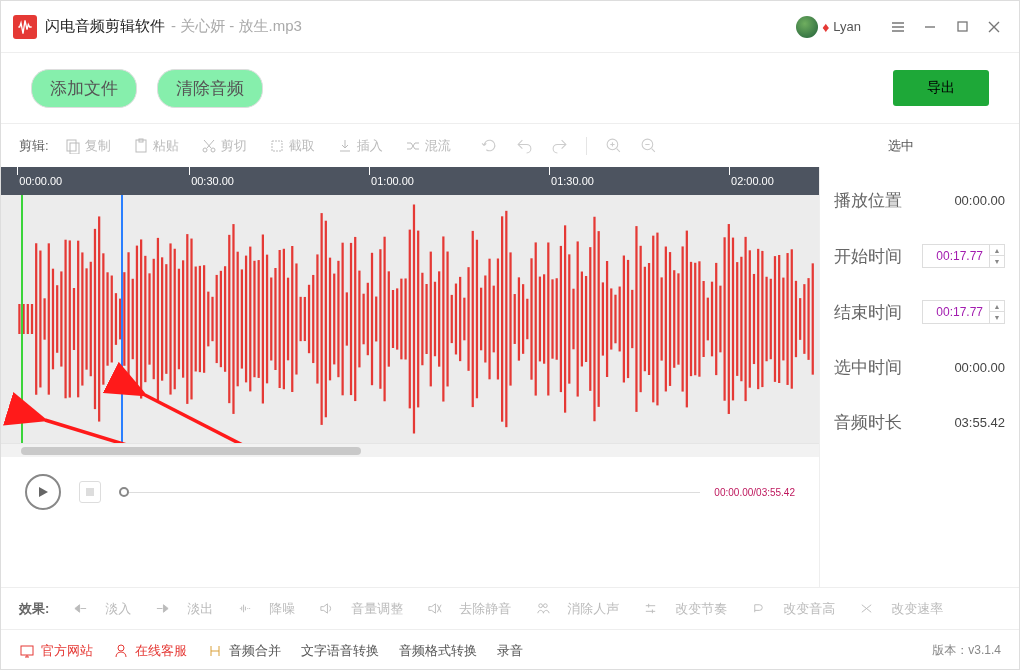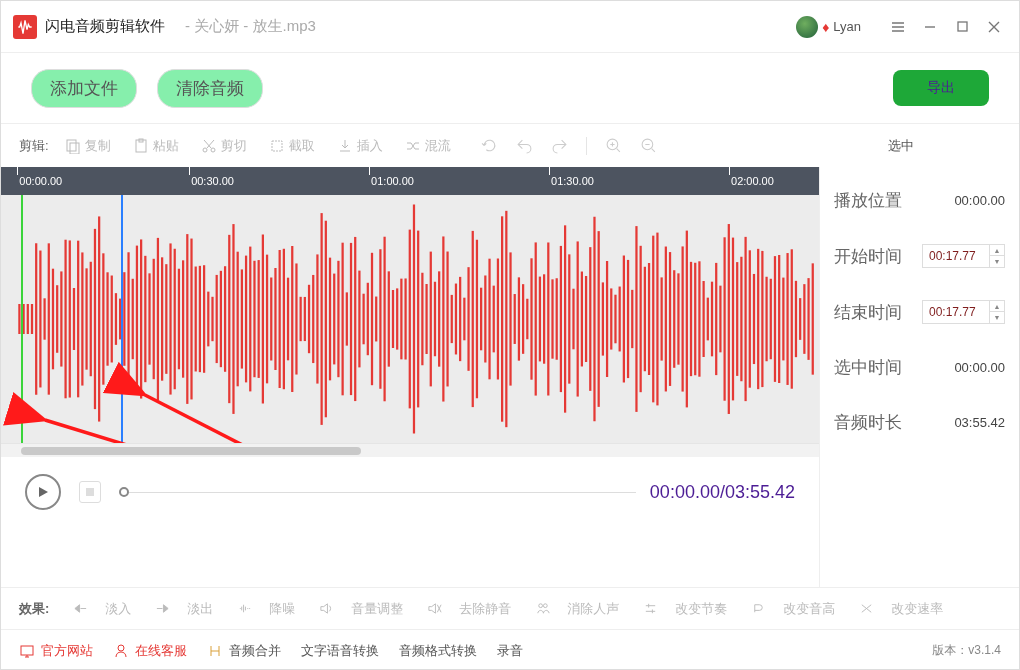--- a/index.html
+++ b/index.html
@@ -3,31 +3,31 @@
 <meta charset="utf-8">
 <style>
 * { box-sizing: border-box; margin: 0; padding: 0; }
 body { font-family: "Microsoft YaHei", Arial, sans-serif; font-size: 13px; color: #333; background: #fff; width: 1020px; height: 670px; overflow: hidden; border: 1px solid #ddd; }
 
 
 .titlebar { height: 52px; display: flex; align-items: center; padding: 0 12px; border-bottom: 1px solid #eee; }
 .app-icon { width: 24px; height: 24px; background: #e53935; border-radius: 3px; display: flex; align-items: center; justify-content: center; margin-right: 8px; }
 .app-icon svg { width: 16px; height: 16px; }
 .app-title { font-size: 15px; color: #222; }
-.file-title { font-size: 15px; color: #aaa; margin-left: 20px; }
+.file-title { font-size: 15px; color: #aaa; margin-left: 6px; }
 .titlebar-spacer { flex: 1; }
 .avatar { width: 22px; height: 22px; border-radius: 50%; background: radial-gradient(circle at 40% 35%, #6fae5f, #22603a); margin-right: 4px; }
 .gem { color: #e53935; margin-right: 4px; font-size: 14px; }
 .username { color: #555; margin-right: 18px; }
 .win-btn { width: 26px; height: 26px; display: flex; align-items: center; justify-content: center; color: #666; cursor: pointer; margin-left: 6px; }
 
 
 .toprow { height: 70px; display: flex; align-items: center; padding: 0 30px; }
 .pill-btn { border: 1px solid #ddd; background: #86efac; border-radius: 18px; padding: 7px 18px; font-size: 17px; color: #555; margin-right: 20px; cursor: pointer; }
-.export-btn { background: #1ea838; color: #4c1d95; border: none; border-radius: 8px; padding: 9px 34px; font-size: 14px; cursor: pointer; margin-left: auto; }
+.export-btn { background: #1ea838; color: #000000; border: none; border-radius: 3px; padding: 9px 34px; font-size: 14px; cursor: pointer; margin-left: auto; }
 
 
 .edit-toolbar { height: 44px; display: flex; align-items: center; padding: 0 18px; border-top: 1px solid #eee; }
 .edit-label { color: #666; margin-right: 16px; }
 .tool-btn { display: flex; align-items: center; color: #bbb; margin-right: 22px; cursor: pointer; font-size: 13px; }
 .tool-btn svg { width: 16px; height: 16px; margin-right: 4px; }
 .right-panel-header { width: 200px; text-align: center; color: #555; margin-left: auto; }
 .tool-icons-right { display: flex; align-items: center; gap: 18px; color: #ccc; margin-left: 8px; margin-right: 14px; }
 .tool-icons-right svg { width: 17px; height: 17px; cursor: pointer; }
 
@@ -52,28 +52,28 @@
 
 .arrow-svg { position: absolute; pointer-events: none; }
 
 
 .playback { height: 70px; display: flex; align-items: center; padding: 0 24px; }
 .play-btn { width: 36px; height: 36px; border: 2px solid #888; border-radius: 50%; display: flex; align-items: center; justify-content: center; cursor: pointer; color: #666; }
 .stop-btn { width: 22px; height: 22px; border: 1px solid #ddd; border-radius: 3px; margin-left: 18px; display: flex; align-items: center; justify-content: center; }
 .stop-btn .sq { width: 8px; height: 8px; background: #ddd; }
 .progress-dot { width: 10px; height: 10px; border: 2px solid #888; border-radius: 50%; background: #fff; margin-left: 18px; }
 .progress-line { flex: 1; height: 1px; background: #ddd; margin-left: 0; }
-.time-display { color: #4c1d95; margin-left: 14px; font-size: 18px; }
+.time-display { color: #be185d; margin-left: 14px; font-size: 10px; }
 
 
 .rp-row { display: flex; align-items: center; justify-content: space-between; margin-bottom: 32px; }
 .rp-label { color: #666; font-size: 17px; }
 .rp-value { color: #444; font-size: 13px; }
 .rp-input-wrap { display: flex; align-items: center; border: 1px solid #ddd; }
-.rp-input { width: 66px; padding: 4px 6px; border: none; font-size: 12px; color: #7f1d1d; text-align: left; }
+.rp-input { width: 66px; padding: 4px 6px; border: none; font-size: 12px; color: #a21caf; text-align: right; }
 .rp-spinner { display: flex; flex-direction: column; border-left: 1px solid #ddd; }
 .rp-spinner span { width: 14px; height: 11px; display: flex; align-items: center; justify-content: center; font-size: 7px; color: #888; cursor: pointer; }
 .rp-spinner span:first-child { border-bottom: 1px solid #ddd; }
 
 
 .effects-bar { height: 42px; border-top: 1px solid #eee; display: flex; align-items: center; padding: 0 18px; gap: 24px; }
 .fx-label { color: #666; font-weight: bold; }
 .fx-btn { display: flex; align-items: center; color: #bbb; font-size: 13px; cursor: pointer; gap: 17px; }
 .fx-btn svg { width: 15px; height: 15px; }
 

